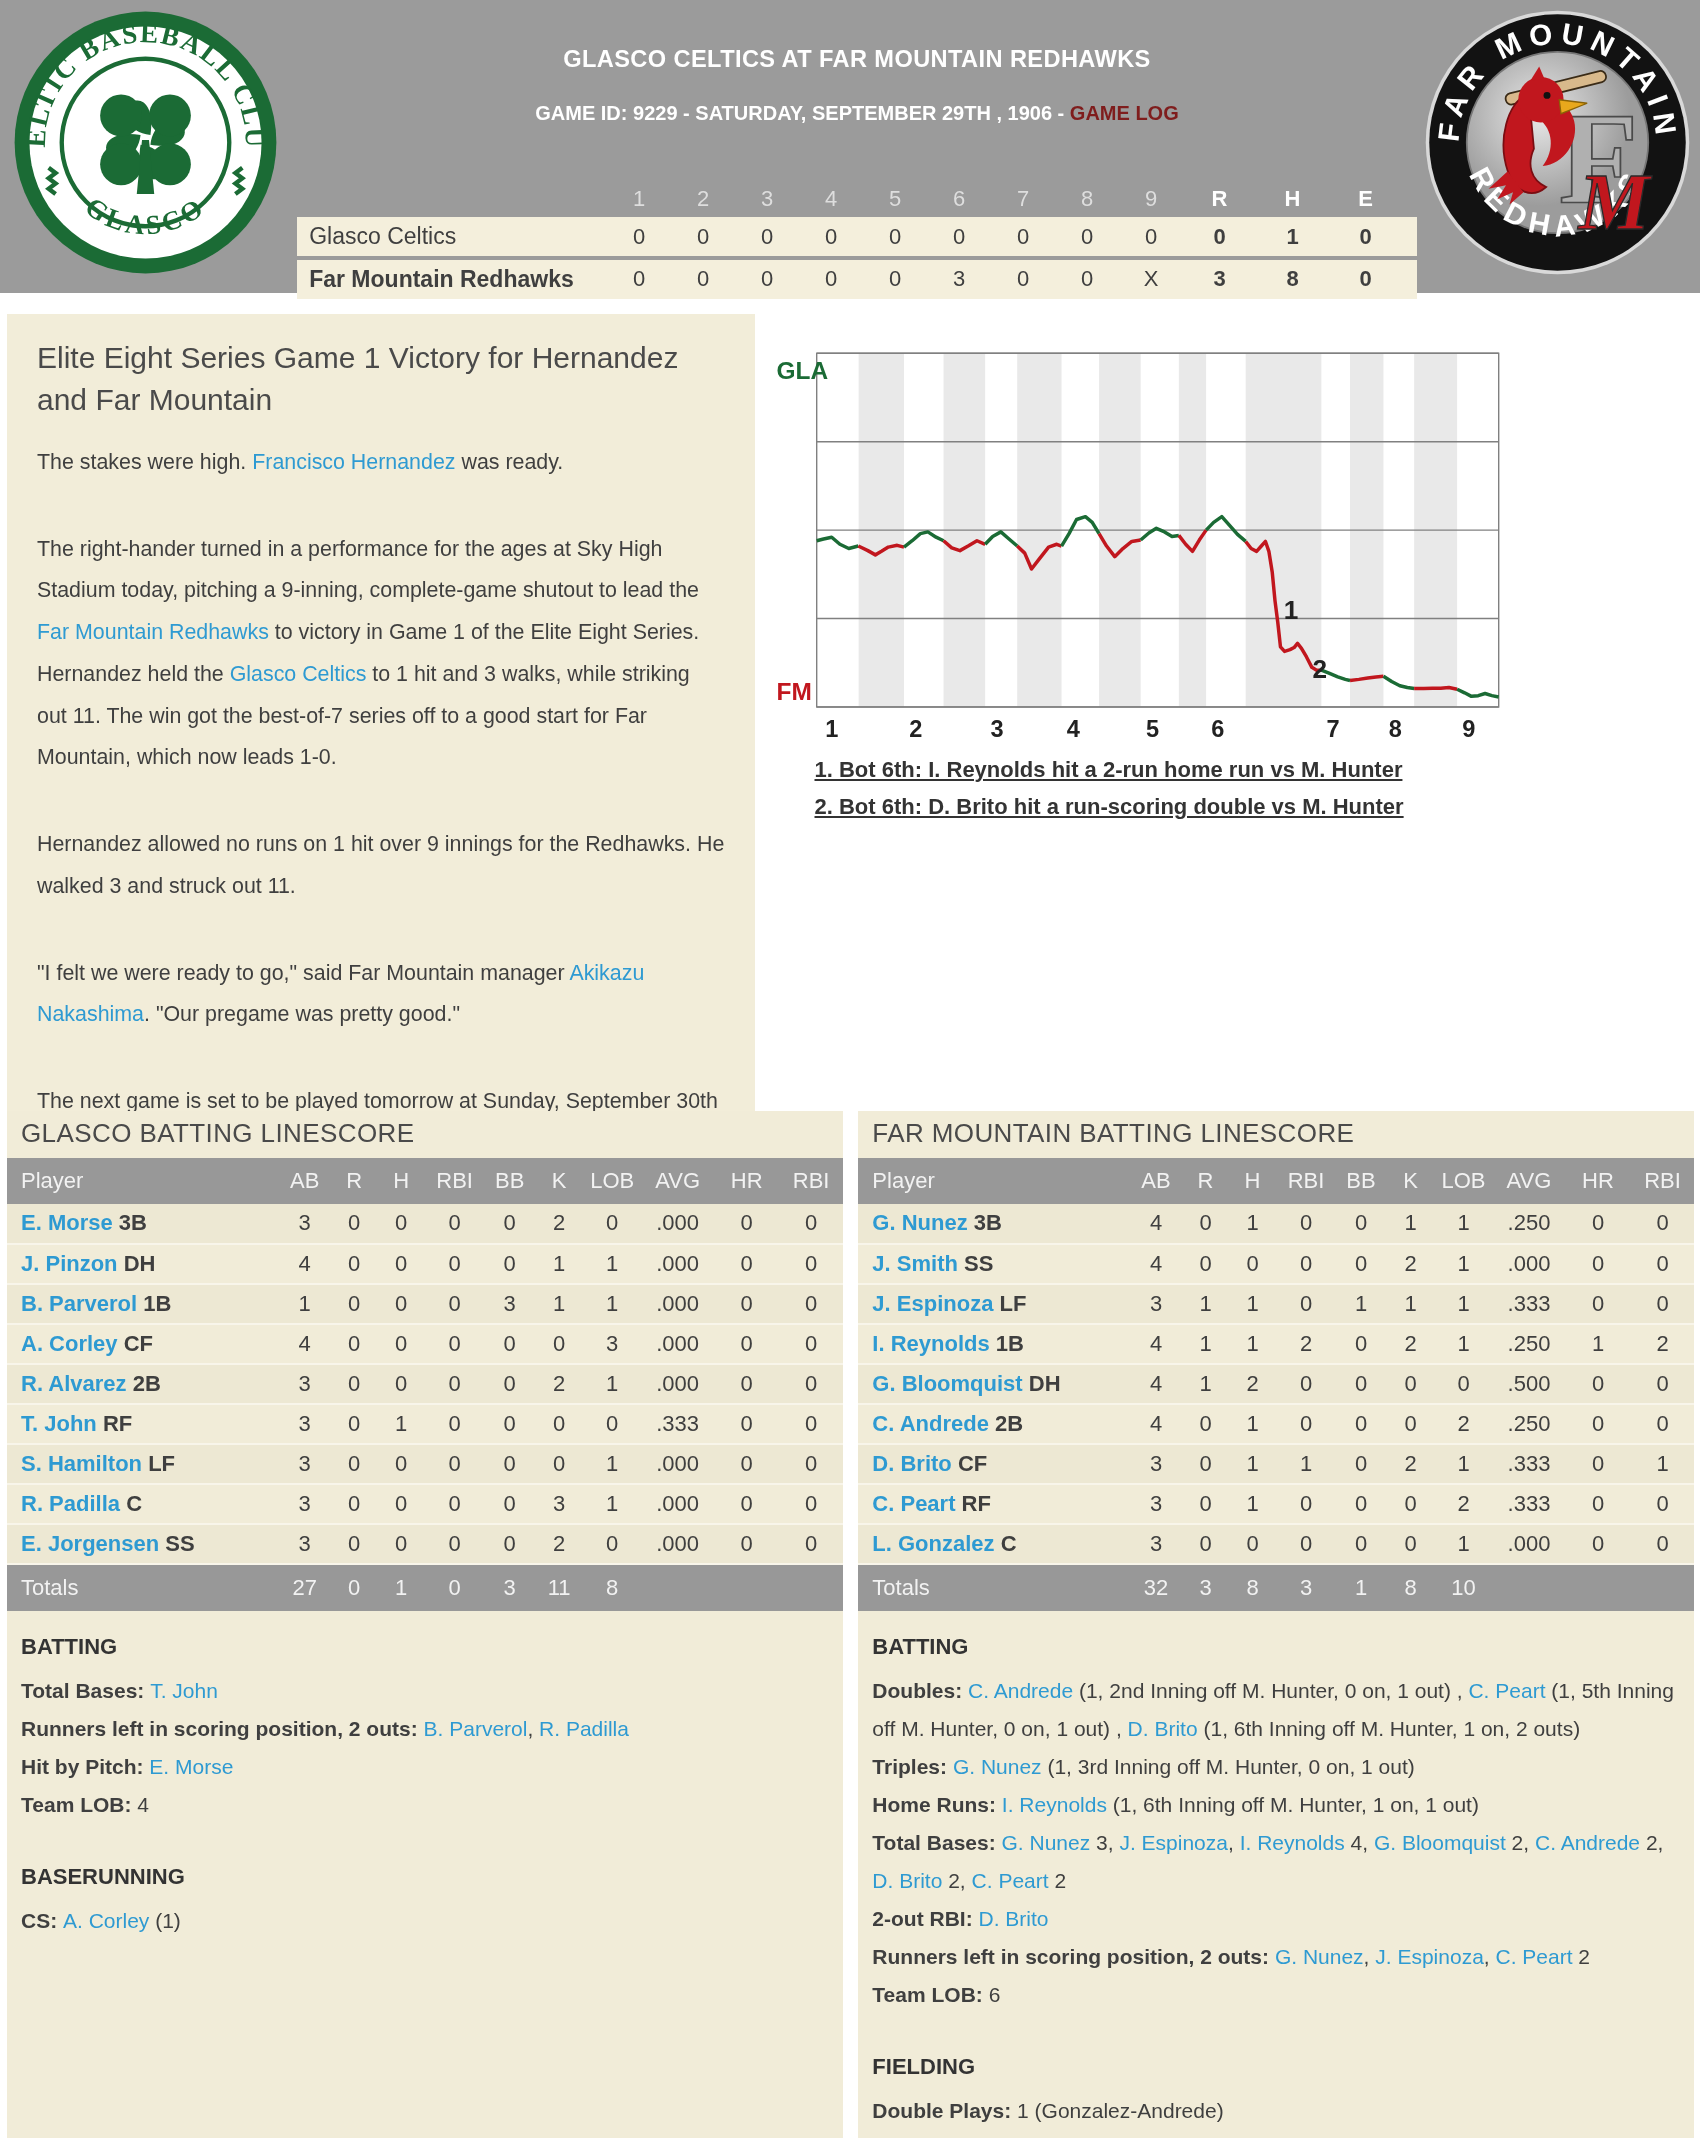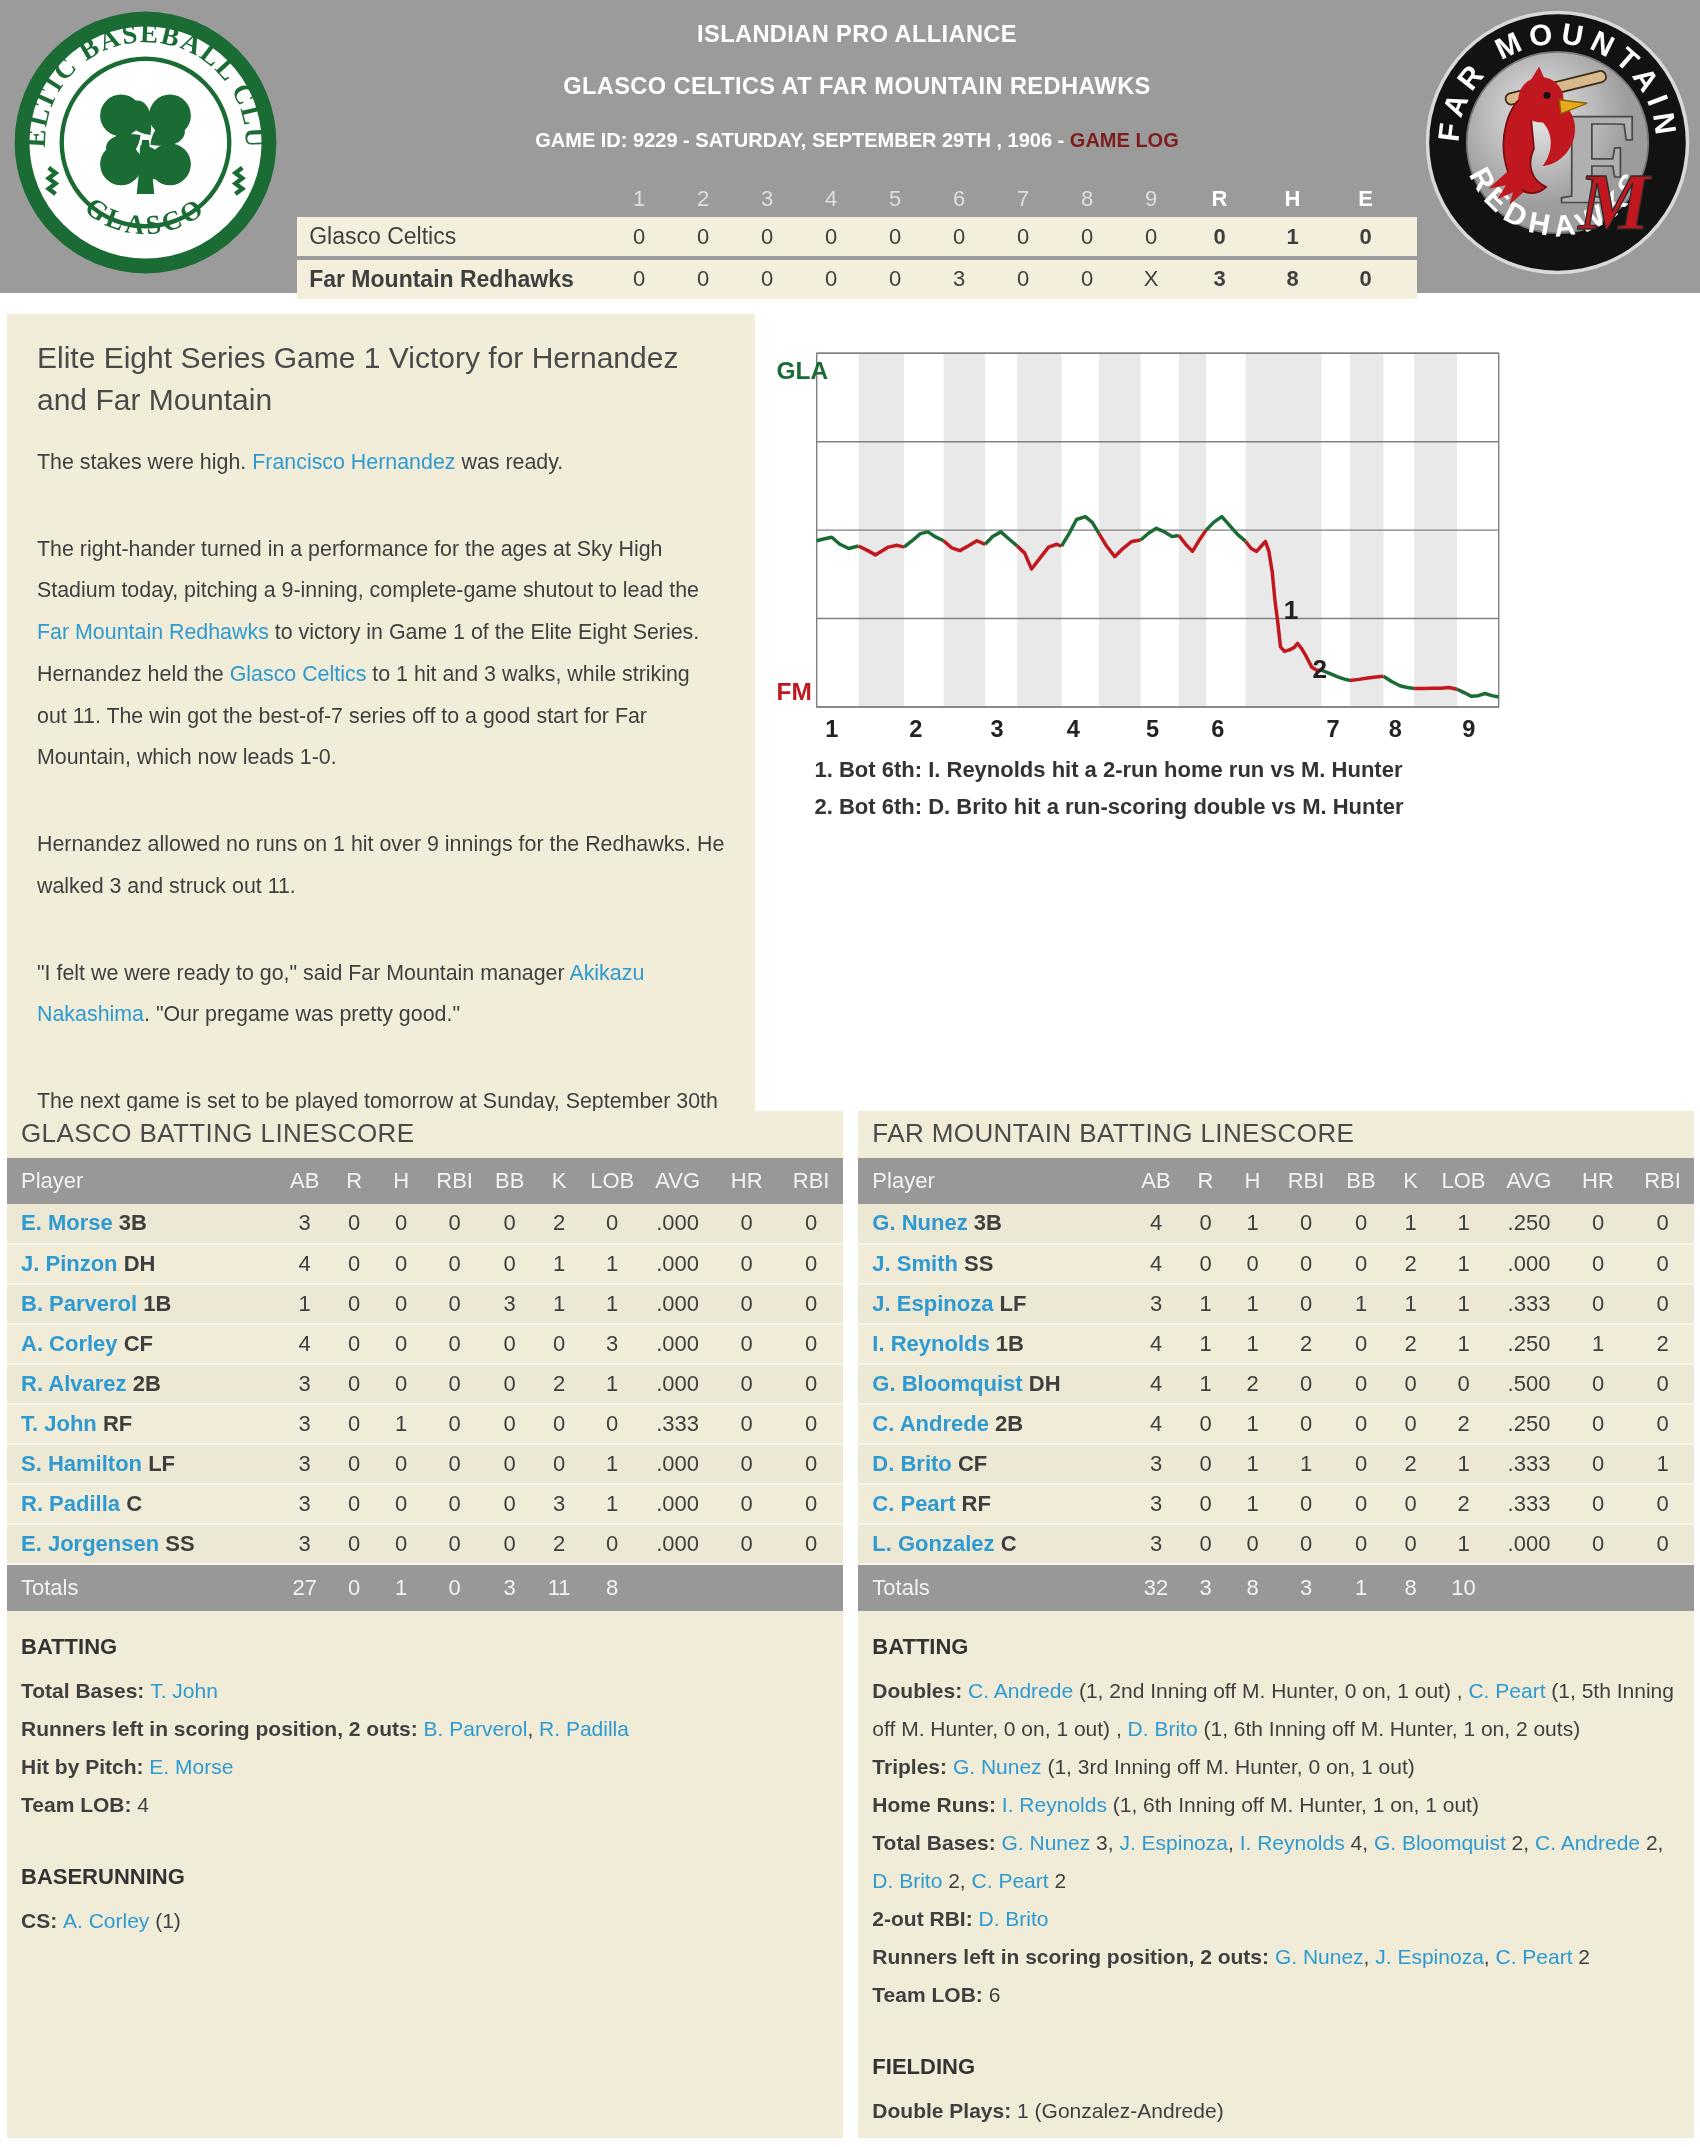--- a/index.html
+++ b/index.html
@@ -30,21 +30,21 @@
   .sb-head .sb-cell.rhe { color:#fff; font-weight:bold; }
 
   
   .main { position:absolute; top:314px; left:7px; width:1687px; display:flex; }
   .article { width:748px; min-height:744px; background:#f2edd9; padding:23px 30px 17.5px 30px; }
   .article h1 { font-size:30px; font-weight:400; color:#4a4a4a; line-height:1.4; margin-bottom:21px; }
   .article p { font-size:21.4px; line-height:1.95; margin-bottom:45px; }
   .link { color:#2e9ad2; cursor:pointer; }
   .chart-col { margin-left:17.5px; width:833px; }
   .chart-notes { padding-left:42px; margin-top:0px; }
-  .chart-note { font-size:22px; line-height:37px; color:#333; font-weight:600; }
+  .chart-note { font-size:22px; line-height:37px; color:#333; font-weight:600;text-decoration:underline; }
 
   
   .panels { position:absolute; top:1111px; left:7px; width:1687px; display:flex; gap:15.7px; }
   .panel { width:836px; min-height:1027px; background:#f1ecd8; }
   .panel-title { font-size:26px; color:#4a4a4a; padding:7px 0 8.7px 14px; letter-spacing:0.4px; }
   table.box { width:100%; border-collapse:collapse; }
   .box th { background:#989898; color:#f2f2f2; font-weight:normal; font-size:22px; height:46px; }
   .box th:first-child { text-align:left; padding-left:14px; }
   .box td { font-size:22px; height:40px; text-align:center; border-bottom:2.6px solid #f8f5ea; }
   .box td.player { text-align:left; padding-left:14px; }
@@ -124,21 +124,20 @@
       <path d="M 118,110 C 140,96 166,104 172,128 C 178,152 160,178 136,180 C 150,162 148,138 132,126 Z" fill="#c1171e"></path>
       <path d="M 96,186 l -22,20 20,-4 -10,16 18,-8 -4,14 16,-14 Z" fill="#c1171e"></path>
       <circle cx="134" cy="104" r="26" fill="#c1171e"></circle>
       <path d="M 122,82 l 10,-16 6,14 Z" fill="#c1171e"></path>
       <circle cx="141" cy="99" r="4" fill="#111"></circle>
       <path d="M 155,104 l 32,4 -30,12 Z" fill="#e8a81c" stroke="#8a6206" stroke-width="1.5"></path>
     </g>
   </svg>
 
   <div class="head-titles">
-    <div class="head-line1">ISLANDIAN PRO ALLIANCE</div>
     <div class="head-line2">GLASCO CELTICS AT FAR MOUNTAIN REDHAWKS</div>
     <div class="head-line3"><span>GAME ID: 9229 - SATURDAY, SEPTEMBER 29TH , 1906 - </span><span class="gamelog">GAME LOG</span></div>
   </div>
 
   <div class="scoreboard">
     <div class="sb-row sb-head">
       <div class="sb-name"></div>
     <div class="sb-cell">1</div>
         <div class="sb-cell">2</div>
         <div class="sb-cell">3</div>

